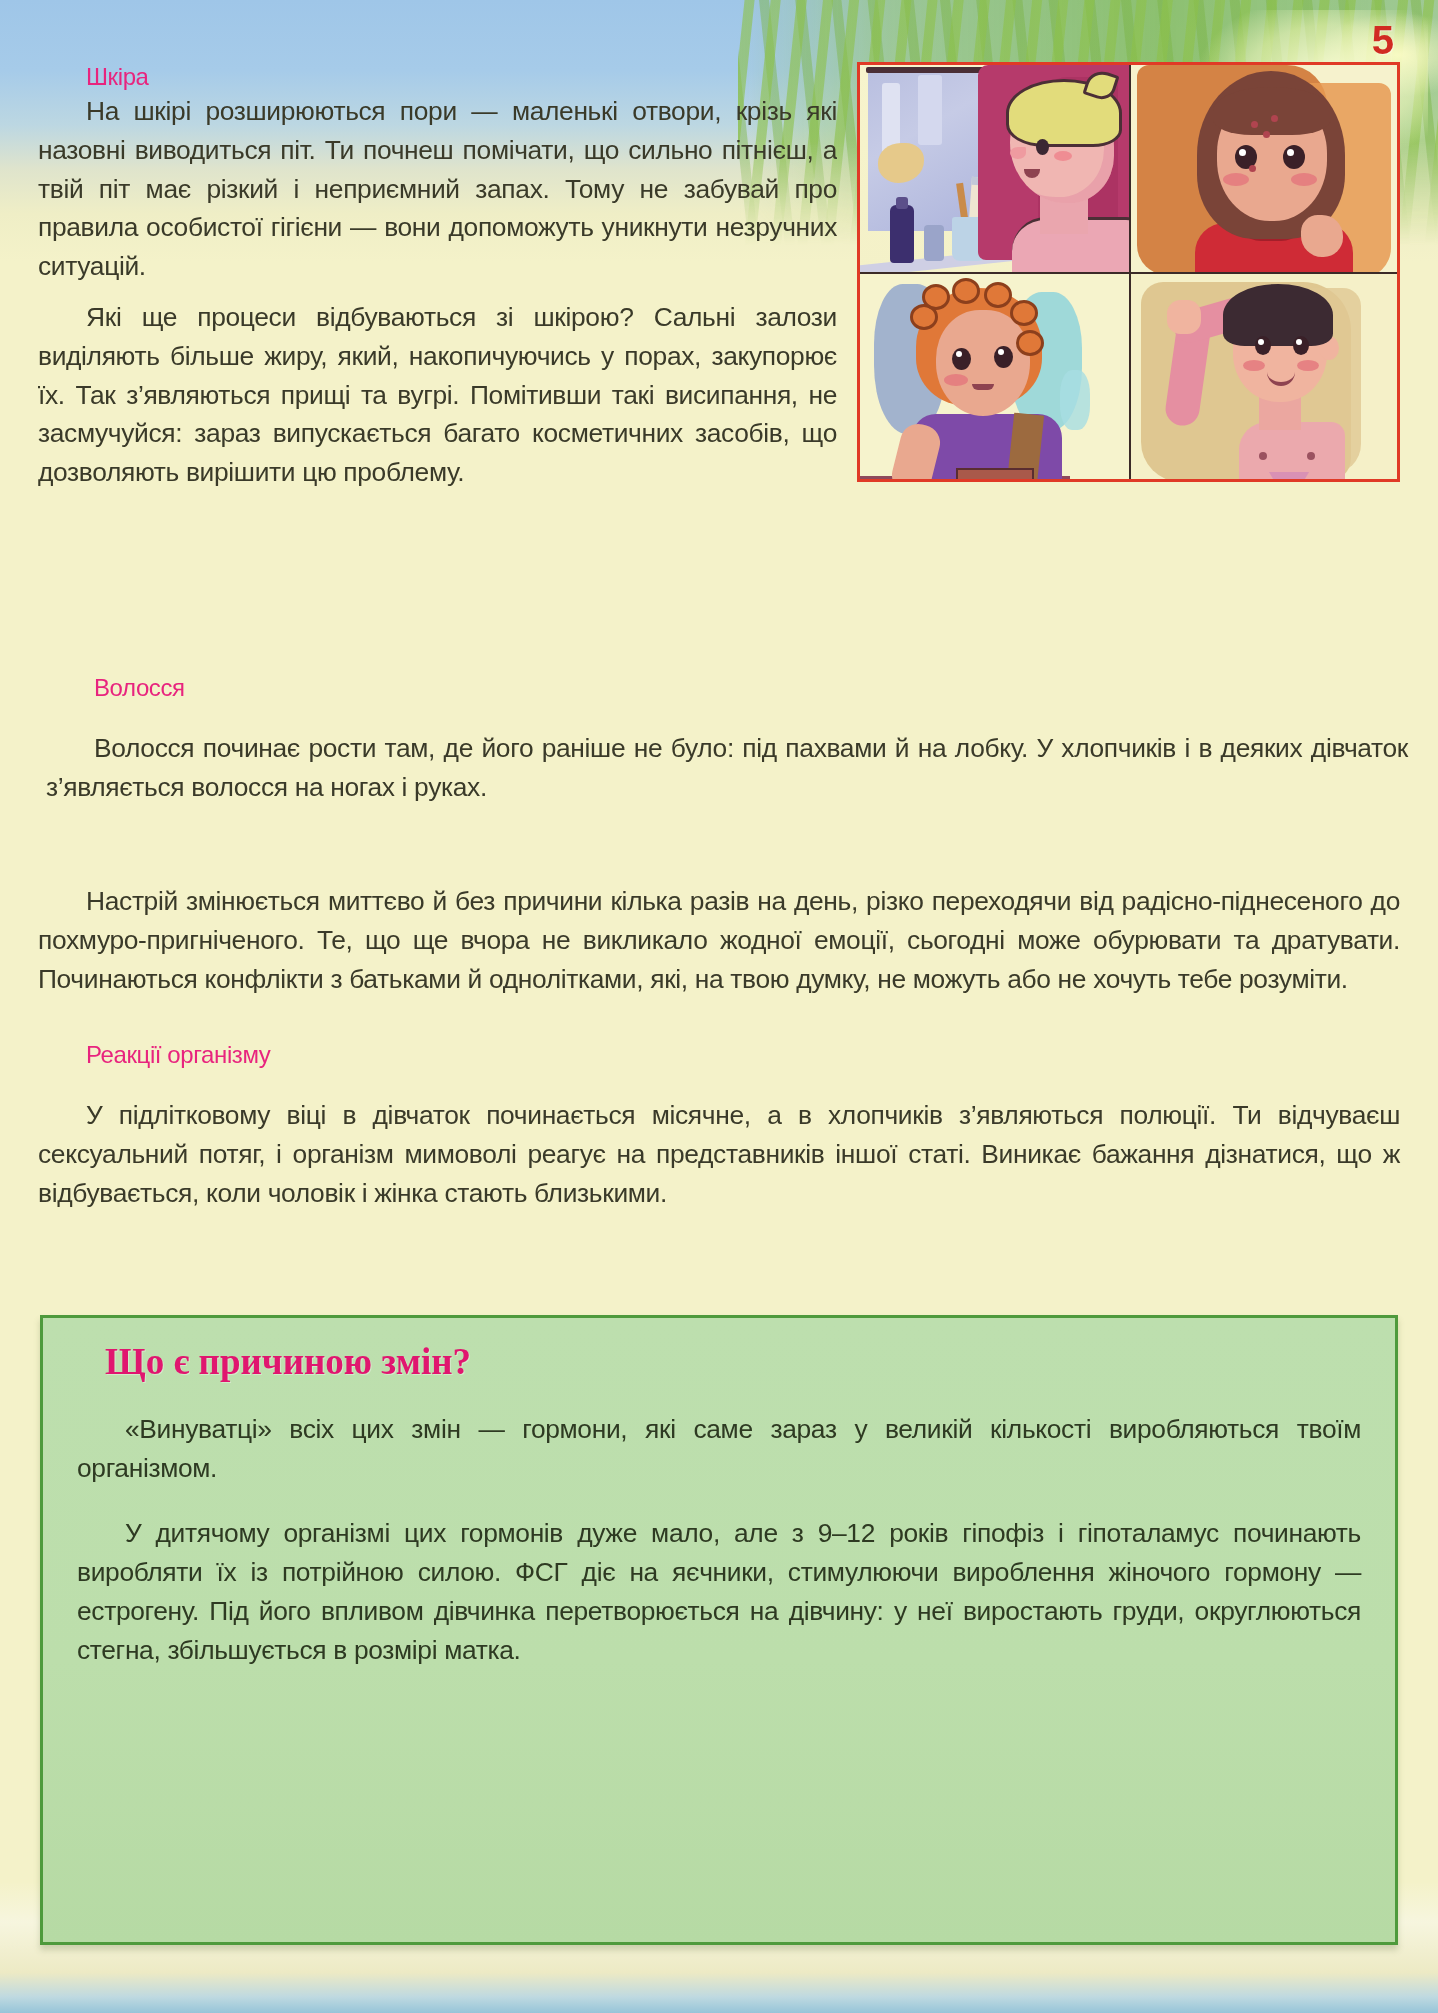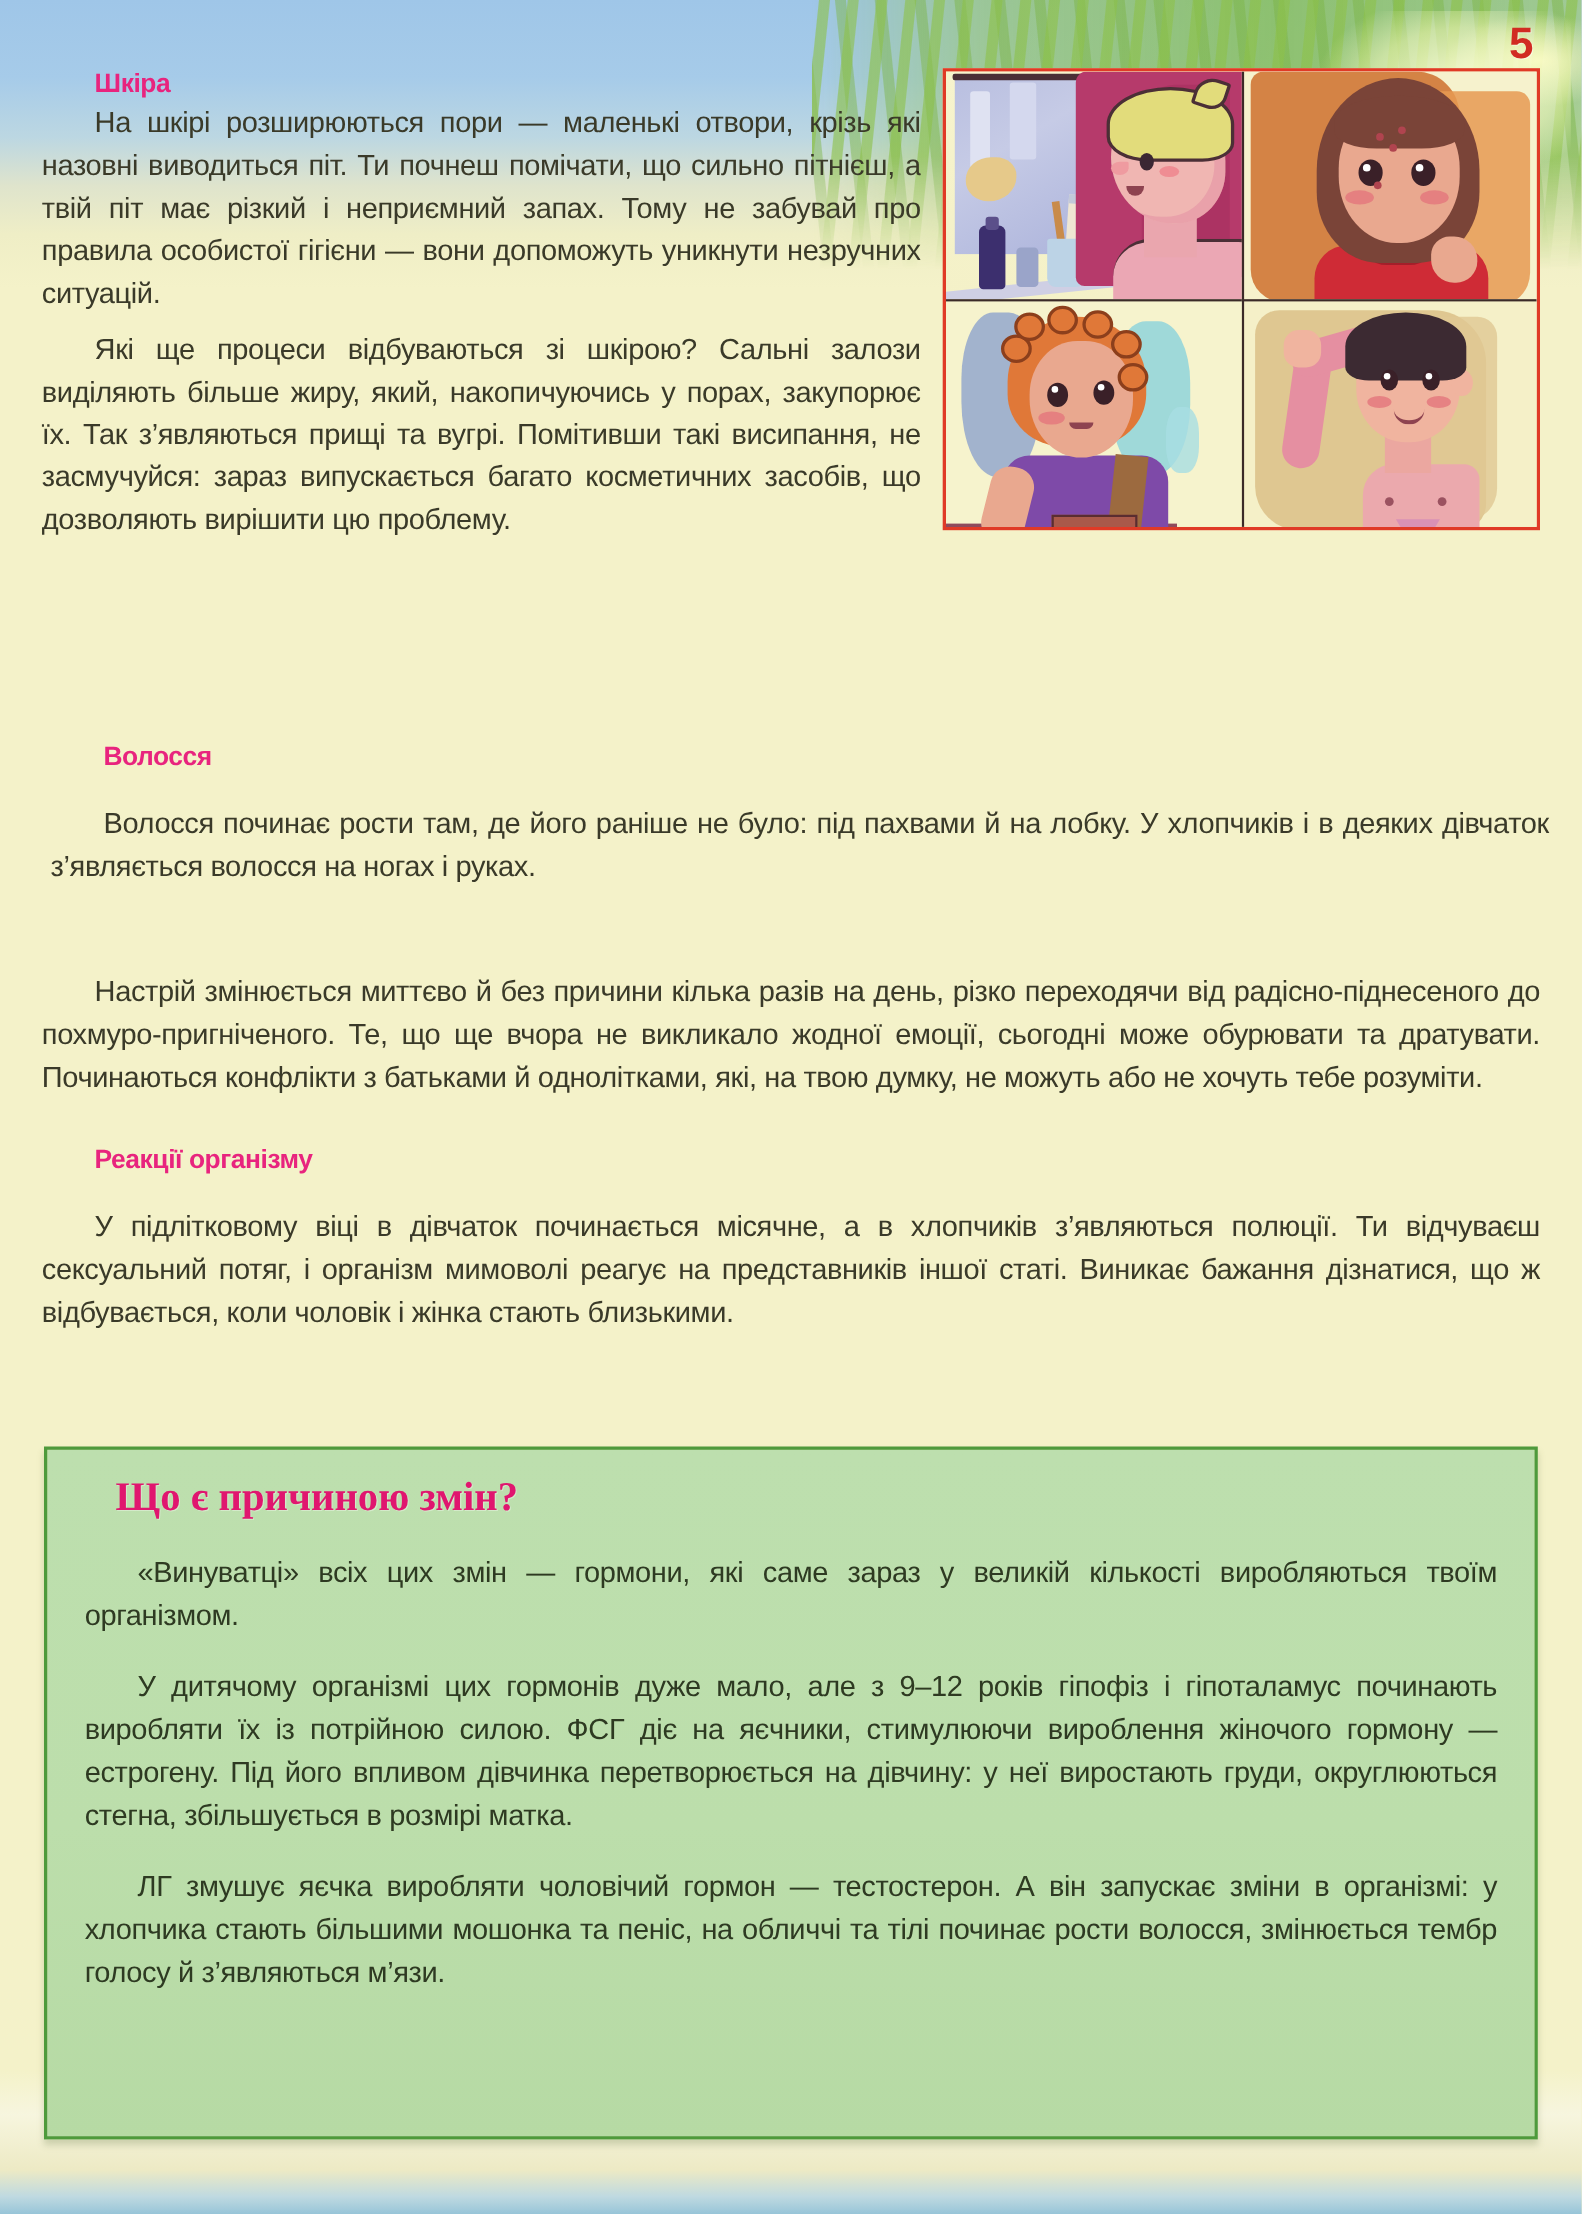--- a/index.html
+++ b/index.html
@@ -92,21 +92,21 @@
     text-align: justify;
     text-justify: inter-word;
     letter-spacing: -0.35px;
     word-spacing: 0px;
   }
   .indent { text-indent: 48px; }
 
   h3.sub {
     margin: 0;
     font-family: "Liberation Sans", sans-serif;
-    font-weight: bold;
+    font-weight: normal;
     font-size: 24px;
     color: #e8247e;
     letter-spacing: -0.4px;
     line-height: 30px;
     padding-left: 48px;
   }
 
   
   #top-region {
     position: absolute;
@@ -505,16 +505,15 @@
 
   <div class="section" style="position:absolute; left:38px; top:1040px; width:1362px;">
     <h3 class="sub">Реакції організму</h3>
     <p class="body-text indent">У підлітковому віці в дівчаток починається місячне, а в хлопчиків з’являються полюції. Ти відчуваєш сексуальний потяг, і організм мимоволі реагує на представників іншої статі. Виникає бажання дізнатися, що ж відбувається, коли чоловік і жінка стають близькими.</p>
   </div>
 
   <div id="callout">
     <h2>Що є причиною змін?</h2>
     <p class="body-text indent">«Винуватці» всіх цих змін — гормони, які саме зараз у великій кількості виробляються твоїм організмом.</p>
     <p class="body-text indent">У дитячому організмі цих гормонів дуже мало, але з 9–12 років гіпофіз і гіпоталамус починають виробляти їх із потрійною силою. ФСГ діє на яєчники, стимулюючи вироблення жіночого гормону — естрогену. Під його впливом дівчинка перетворюється на дівчину: у неї виростають груди, округлюються стегна, збільшується в розмірі матка.</p>
-    <p class="body-text indent">ЛГ змушує яєчка виробляти чоловічий гормон — тестостерон. А він запускає зміни в організмі: у хлопчика стають більшими мошонка та пеніс, на обличчі та тілі починає рости волосся, змінюється тембр голосу й з’являються м’язи.</p>
   </div>
 
 </div>
 
 </body></html>

